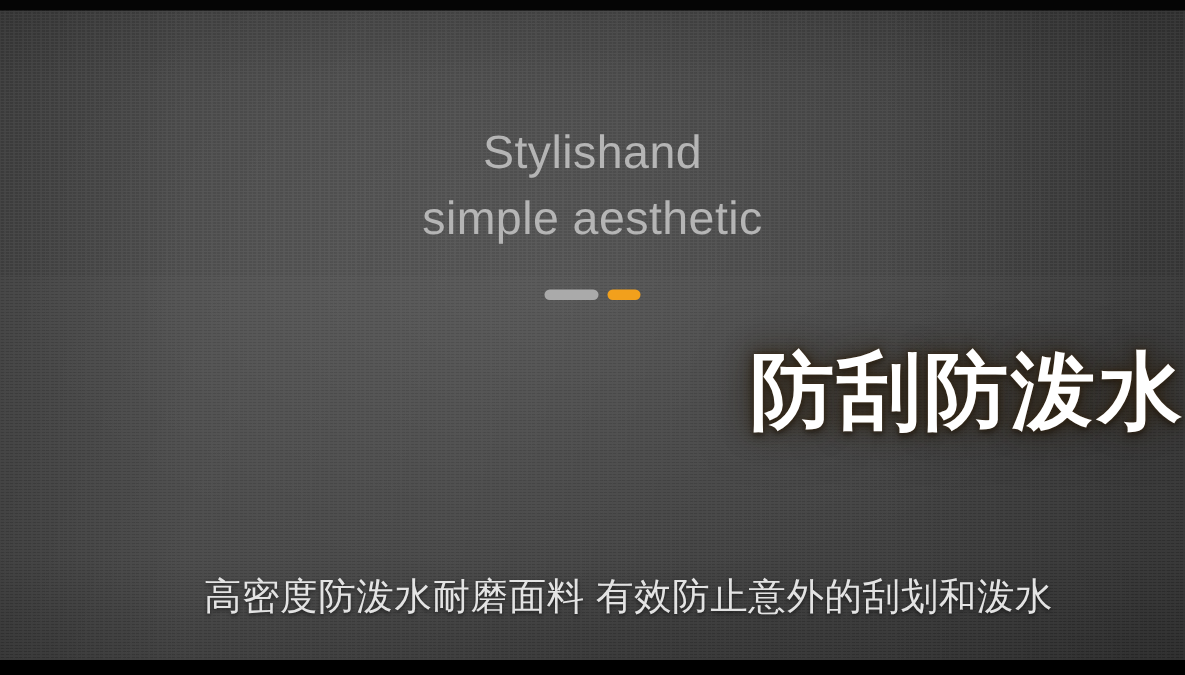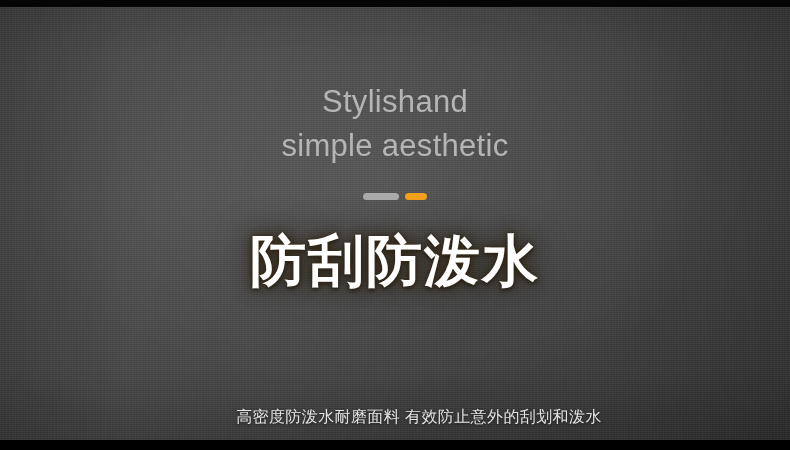--- a/index.html
+++ b/index.html
@@ -151,28 +151,28 @@
     line-height: 66px;
     letter-spacing: 2px;
     white-space: nowrap;
     text-shadow:
       0 0 2px rgba(60,44,24,0.95),
       0 0 8px rgba(52,38,20,0.85),
       0 0 18px rgba(40,30,16,0.70),
       0 0 34px rgba(30,22,12,0.55),
       0 2px 4px rgba(0,0,0,0.55);
   }
-  .headline .hl-line { display: block; }
+  .headline .hl-line { display: block; text-align: right; }
 
   .caption {
     position: absolute;
     left: 0; right: 0;
-    top: 402px;
+    top: 383px;
     color: #e3e3e3;
-    font-size: 16px;
+    font-size: 25px;
     font-weight: 400;
     line-height: 30px;
     letter-spacing: 0.4px;
     white-space: nowrap;
     text-shadow: 0 1px 3px rgba(0,0,0,0.55);
     margin-left: 48px;
   }
 </style>
 </head>
 <body>

